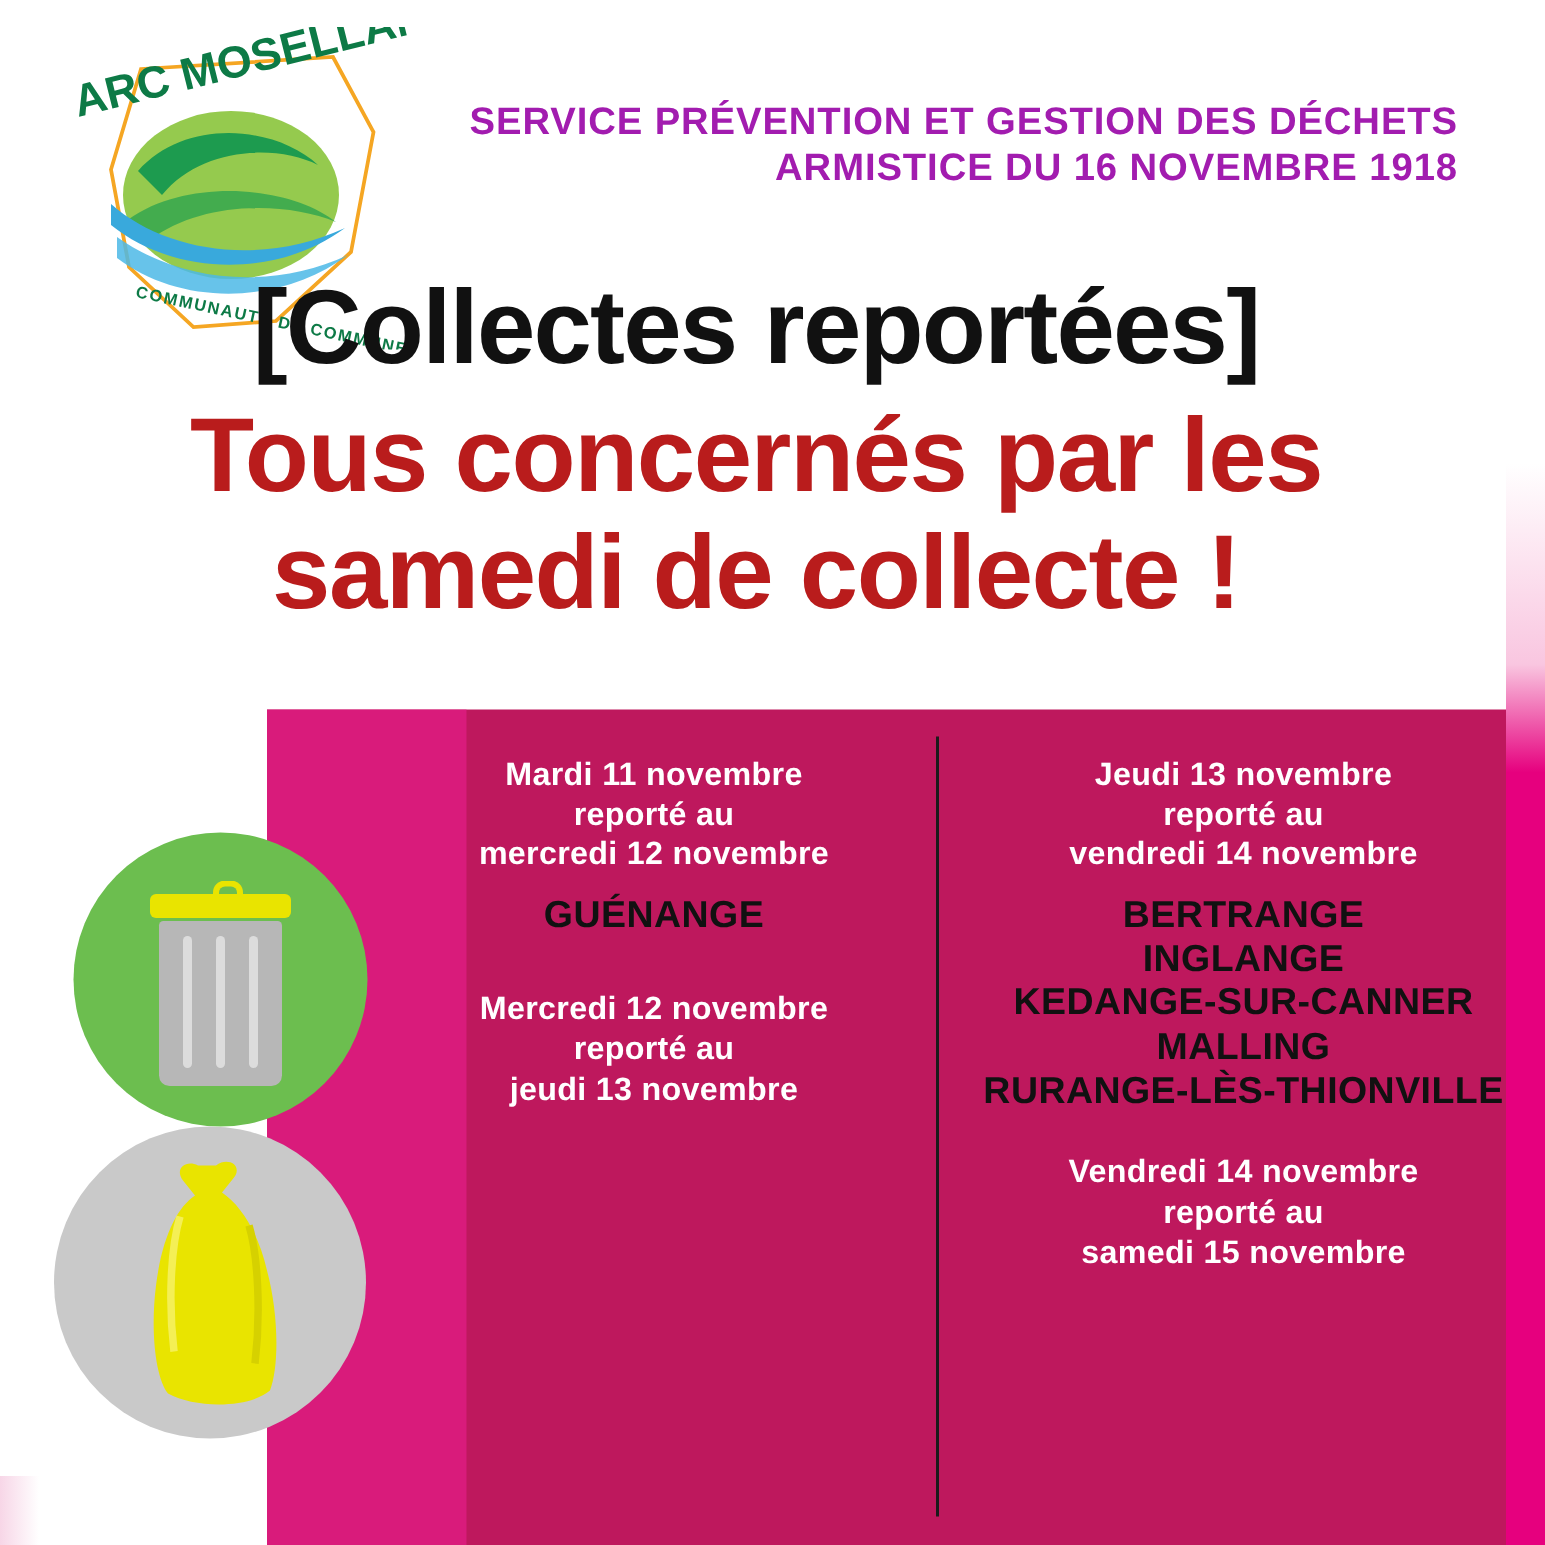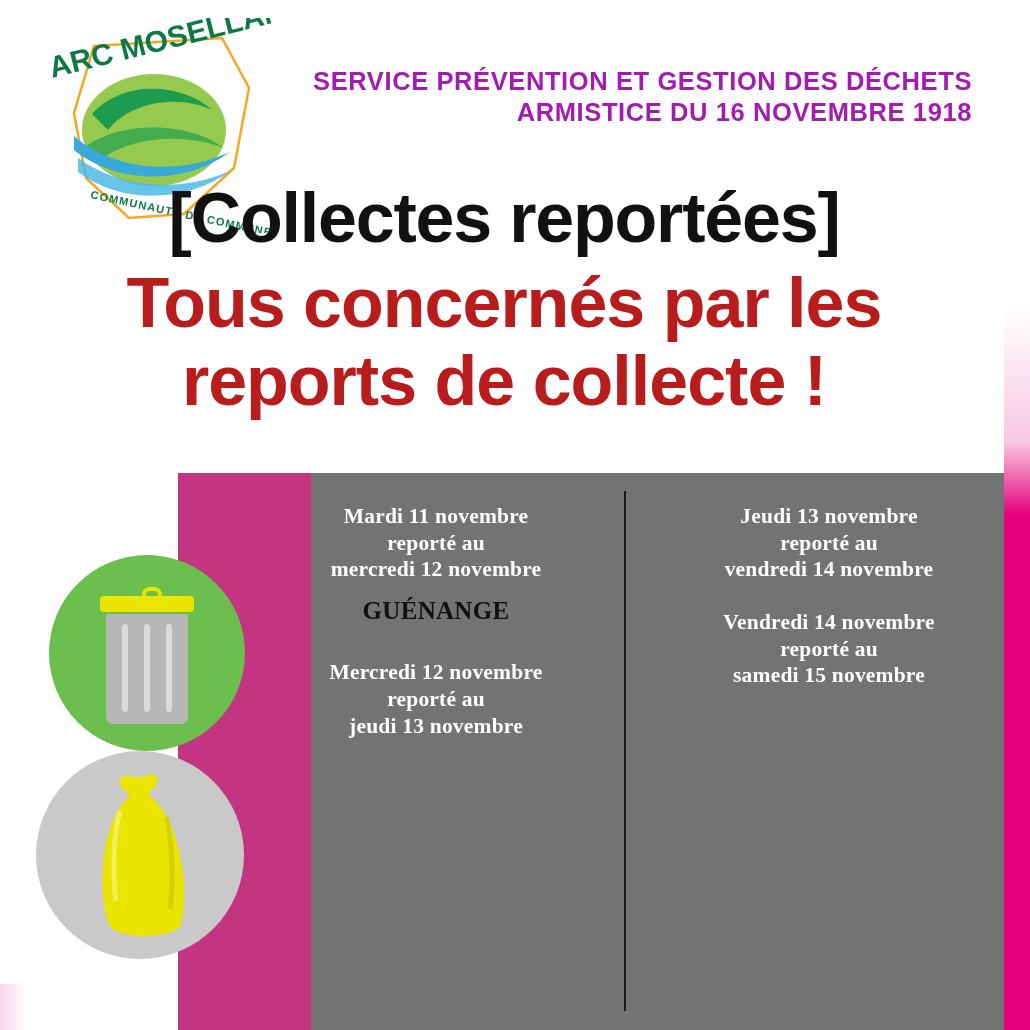--- a/index.html
+++ b/index.html
@@ -58,22 +58,21 @@
     line-height: 1.12;
     margin-top: 8px;
   }
   .t-pink .line2 { display:block; }
 
   
   .panel {
     position: absolute;
     left: 178px; top: 473px;
     width: 852px; height: 557px;
-    background: #737373;
-    font-family: Liberation Serif, serif;
+    background: #be185d;
   }
   .panel-lighter {
     position: absolute;
     left: 0; top: 0;
     width: 133px; height: 100%;
     background: #e31d86;
     opacity: 0.72;
   }
   .panel-divider {
     position: absolute;
@@ -195,21 +194,21 @@
 
   <div class="header-text">
     <div class="l1">SERVICE PRÉVENTION ET GESTION DES DÉCHETS</div>
     <div class="l2">ARMISTICE DU 16 NOVEMBRE 1918</div>
   </div>
 
   <div class="title-block">
     <div class="t-black">[Collectes reportées]</div>
     <div class="t-pink">
       <span>Tous concernés par les</span>
-      <span class="line2">reports de collecte !</span>
+      <span class="line2">samedi de collecte !</span>
     </div>
   </div>
 
   <div class="panel">
     <div class="panel-lighter"></div>
     <div class="panel-divider"></div>
 
     <div class="col col-left">
       <div class="grp">
         <div class="date" style="white-space:pre-line">Mardi 11 novembre
@@ -224,20 +223,27 @@
 reporté au
 jeudi 13 novembre</div>
       </div>
     </div>
 
     <div class="col col-right">
       <div class="grp">
         <div class="date" style="white-space:pre-line">Jeudi 13 novembre
 reporté au
 vendredi 14 novembre</div>
+        <div class="towns">
+          <div>BERTRANGE
+INGLANGE
+KEDANGE-SUR-CANNER
+MALLING
+RURANGE-LÈS-THIONVILLE</div>
+        </div>
       </div>
       <div class="grp" style="margin-top:26px">
         <div class="date" style="white-space:pre-line">Vendredi 14 novembre
 reporté au
 samedi 15 novembre</div>
       </div>
     </div>
   </div>
 
   <div class="illus">

